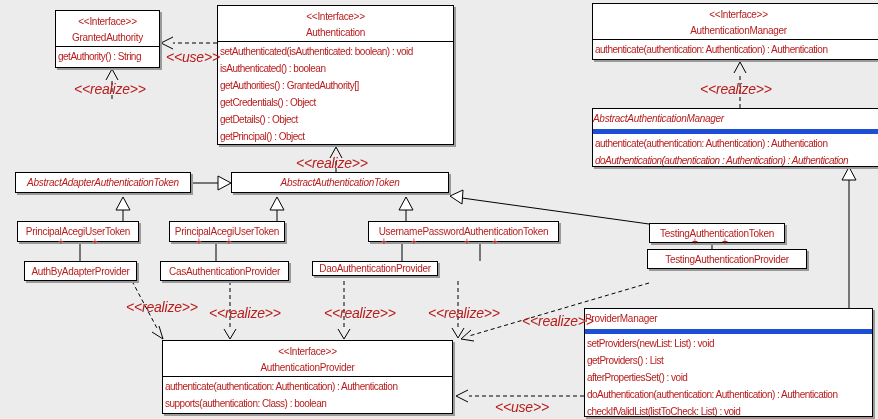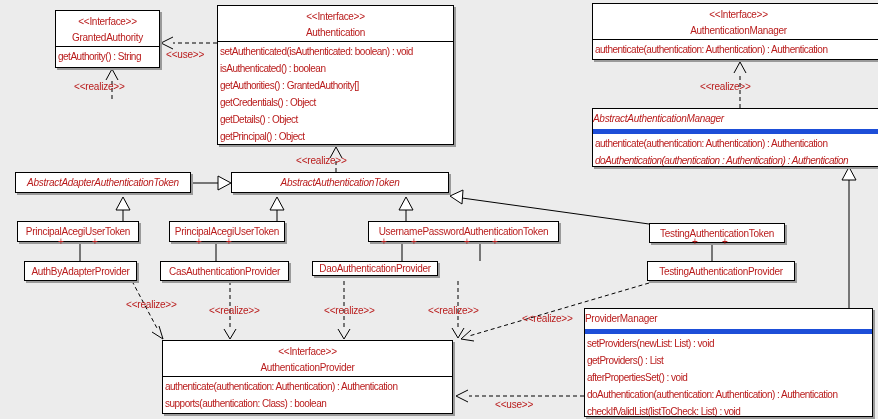--- a/index.html
+++ b/index.html
@@ -13,21 +13,21 @@
     box-shadow:2px 2px 0 #9a9a9a; box-sizing:border-box;
     font-size:10px; letter-spacing:-0.3px; white-space:nowrap; overflow:hidden;
   }
   .title2 { text-align:center; border-bottom:1px solid #000; padding-top:3px; }
   .title2 div { line-height:16px; }
   .title1 { line-height:20px; border-bottom:5px solid #1d4ed8; }
   .single { display:flex; align-items:center; justify-content:center; height:100%; text-align:center; }
   .methods { padding-top:1px; }
   .m { line-height:17px; padding:0 2px; letter-spacing:-0.5px; white-space:nowrap; overflow:hidden; }
   .it { font-style:italic; }
-  .elabel { position:absolute; font-size:10px; letter-spacing:-0.2px; }
+  .elabel { position:absolute; font-size:14px; letter-spacing:-0.2px;font-style:italic; }
   .plus { position:absolute; font-size:10px; width:10px; text-align:center; }
 </style>
 </head>
 <body>
 
 <div class="canvas">
 
   <svg class="wires" viewBox="0 0 878 419">
 
     <g>
@@ -189,21 +189,21 @@
 
   <div class="uml-box" style="left:148px;top:261px;width:129px;height:20px">
     <div class="single">CasAuthenticationProvider</div>
   </div>
 
   <div class="uml-box" style="left:300px;top:261px;width:126px;height:15px">
     <div class="single">DaoAuthenticationProvider</div>
   </div>
 
 
-  <div class="uml-box" style="left:635px;top:261px;width:148px;height:20px">
+  <div class="uml-box" style="left:635px;top:249px;width:160px;height:20px">
     <div class="single">TestingAuthenticationProvider</div>
   </div>
 
   <div class="uml-box" style="left:150px;top:340px;width:291px;height:74px">
     <div class="title2">
       <div>&lt;&lt;Interface&gt;&gt;</div>
       <div>AuthenticationProvider</div>
     </div>
     <div class="methods">
       <div class="m">authenticate(authentication: Authentication) : Authentication</div>

